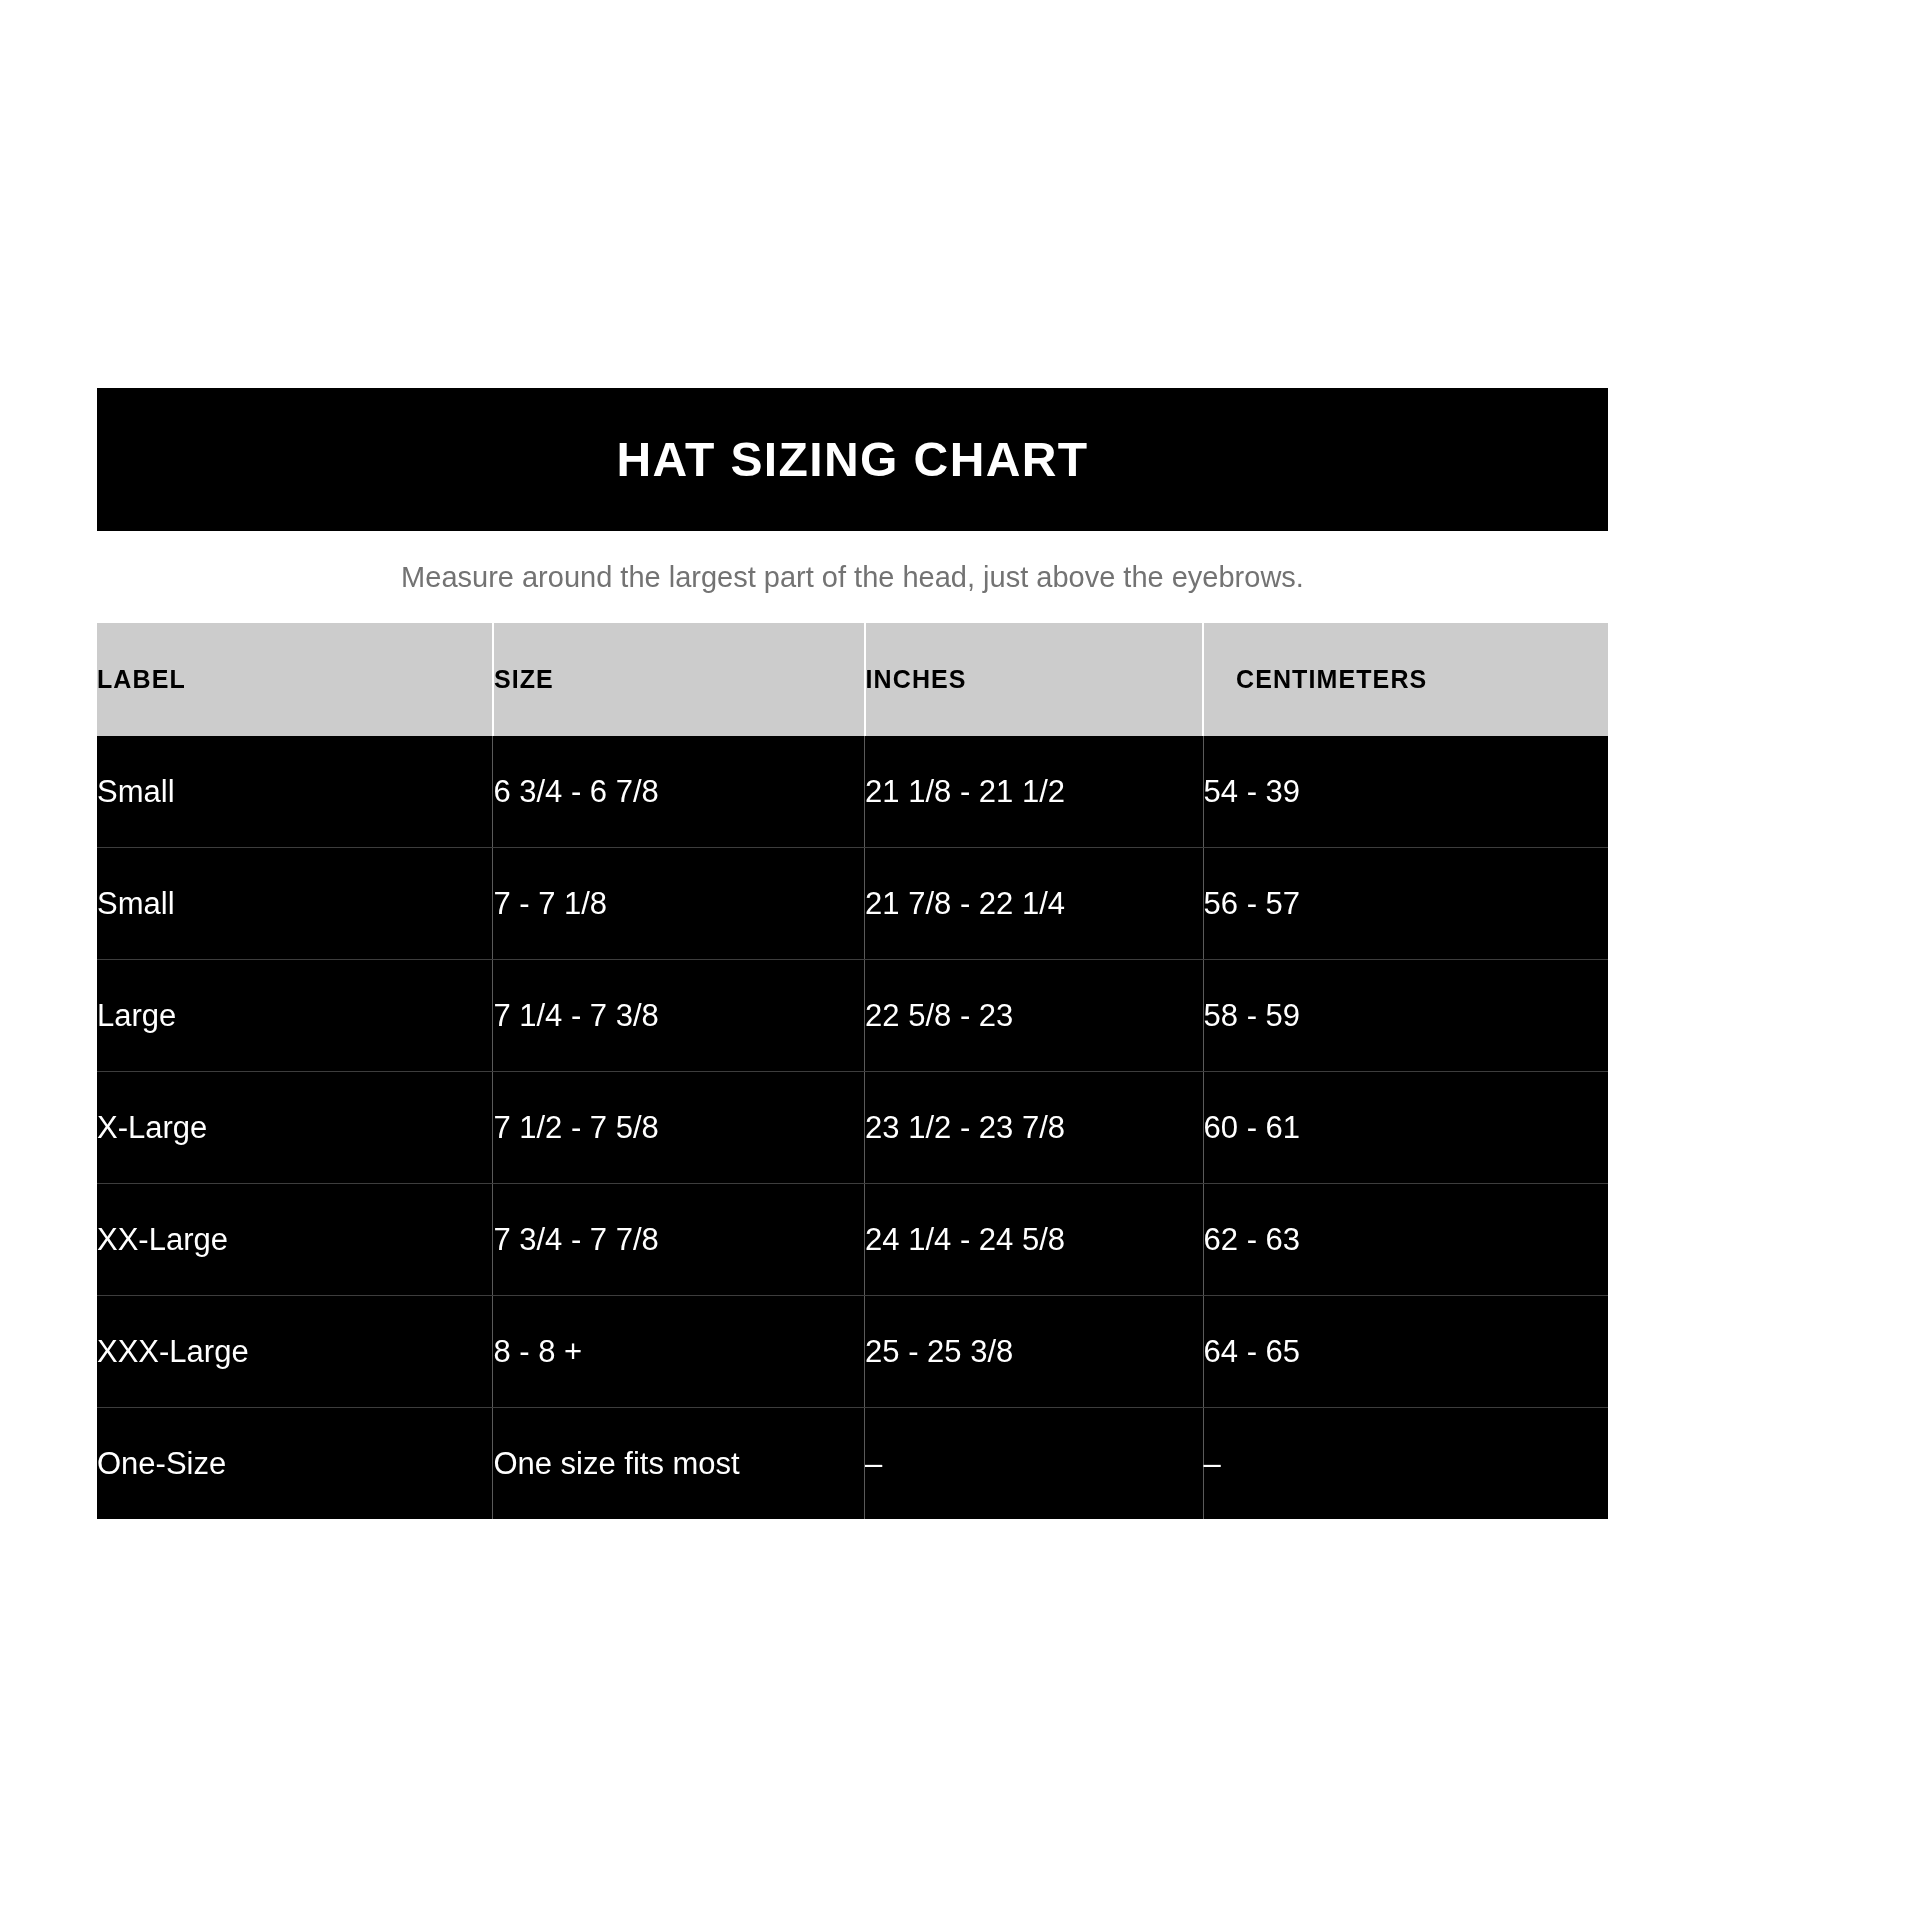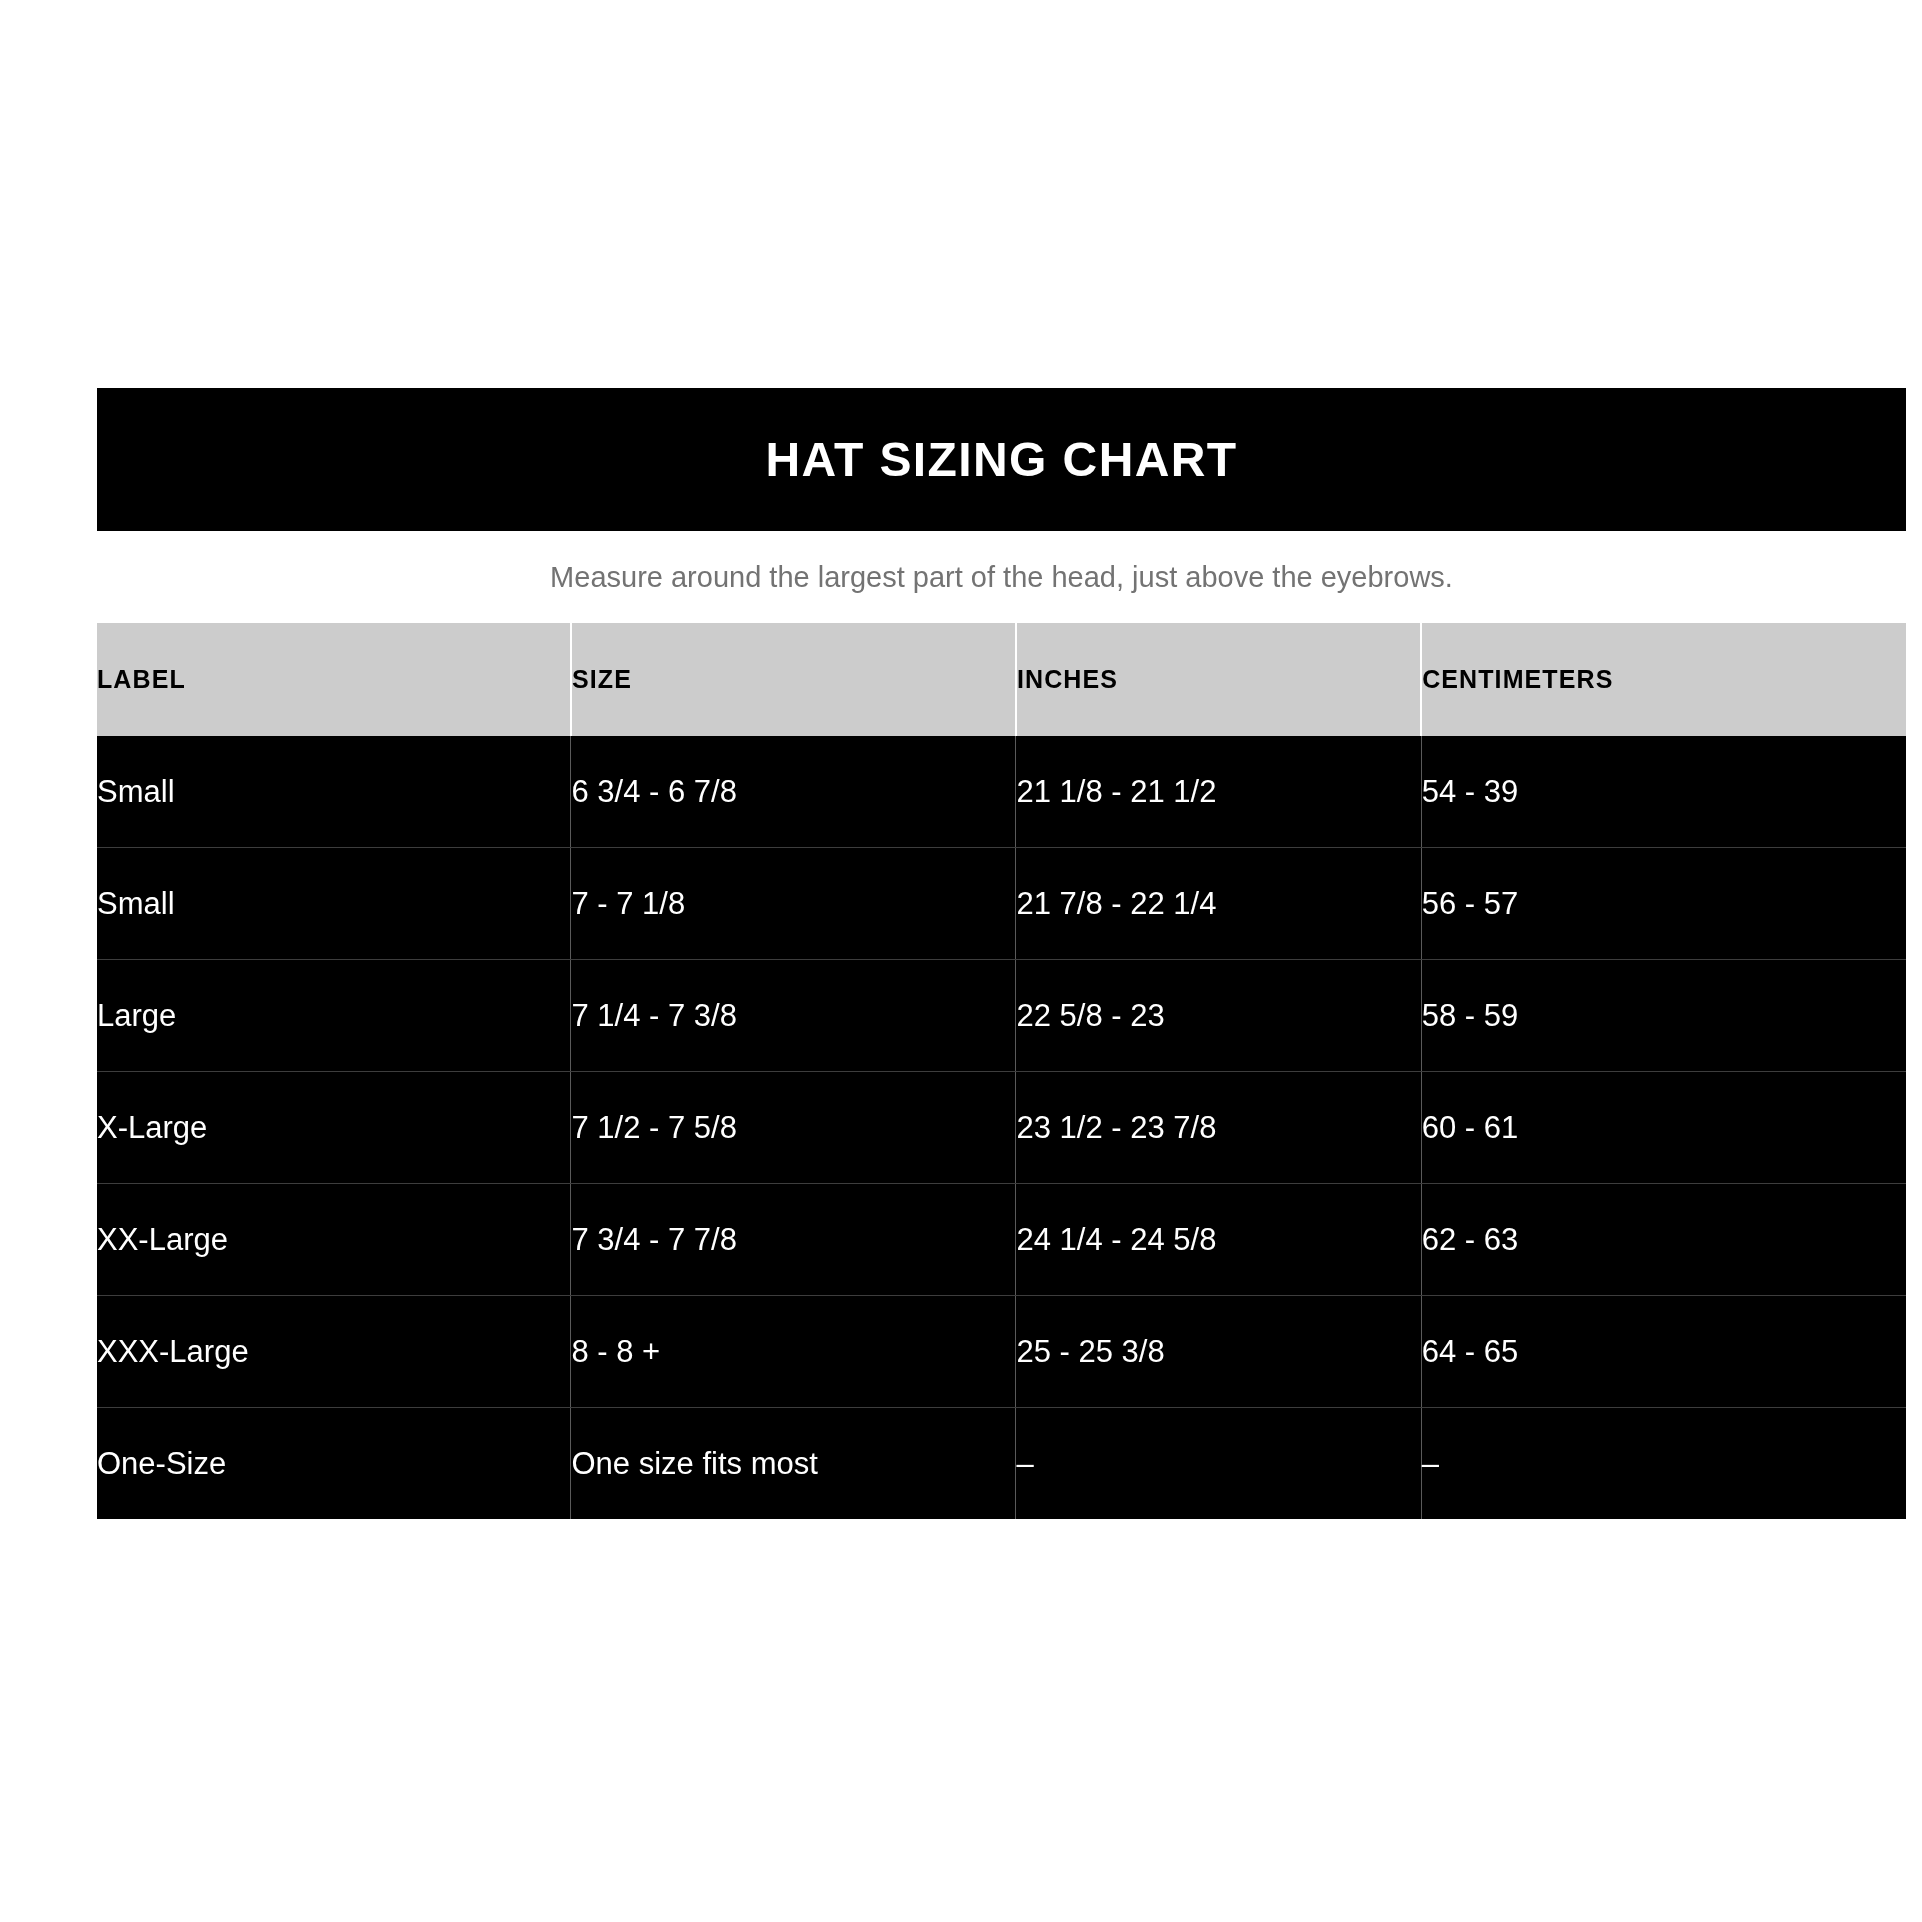--- a/index.html
+++ b/index.html
@@ -19,21 +19,21 @@
     position: relative;
     width: 1922px;
     height: 1922px;
     box-sizing: border-box;
   }
 
   .chart-wrap {
     position: absolute;
     left: 97px;
     top: 388px;
-    width: 1809px;
+    width: 1511px;
   }
 
   
   .title-bar {
     background: #000000;
     height: 143px;
     display: flex;
     align-items: center;
     justify-content: center;
   }
@@ -78,20 +78,21 @@
     font-size: 25px;
     font-weight: bold;
     letter-spacing: 1.1px;
     text-transform: uppercase;
     height: 113px;
     border-right: 2.8px solid #ffffff;
     padding: 0;
   }
   thead tr.header-row th:last-child {
     border-right: none;
+    padding-left: 32px;
   }
 
   tbody tr td {
     background: #000000;
     color: #ffffff;
     font-size: 31px;
     font-weight: normal;
     height: 111px;
     padding: 0;
     border-right: 1.8px solid #5a5a5a;

